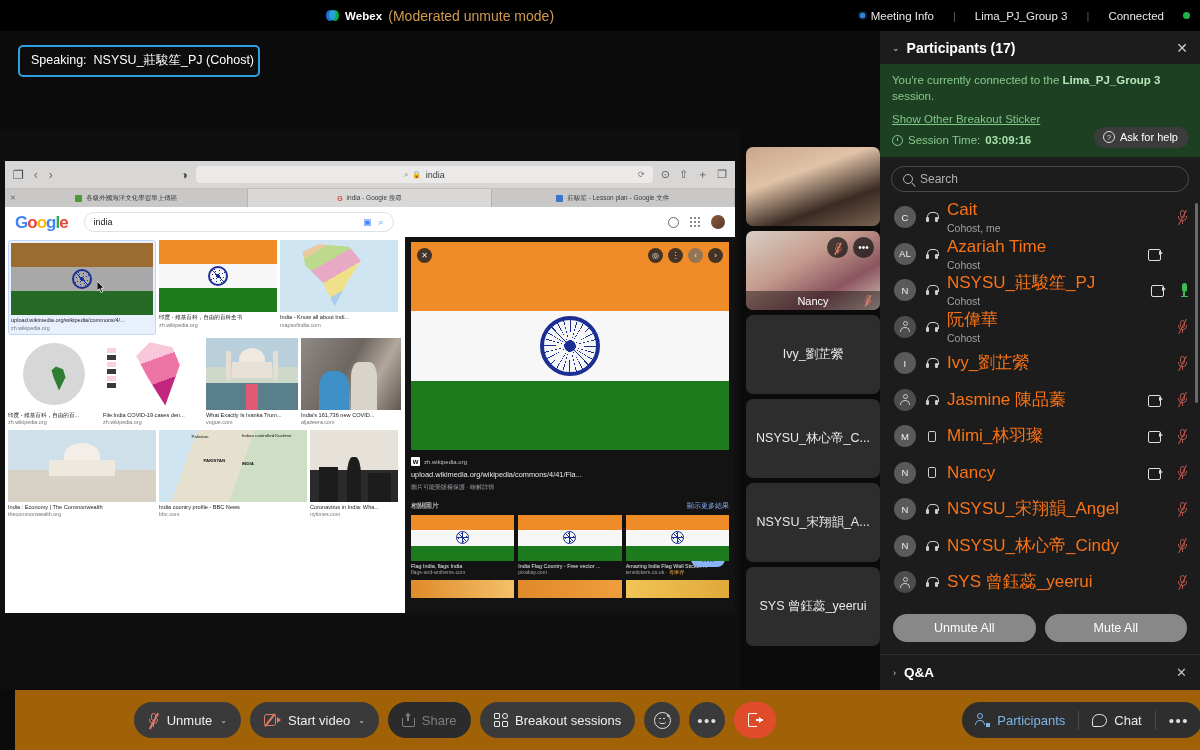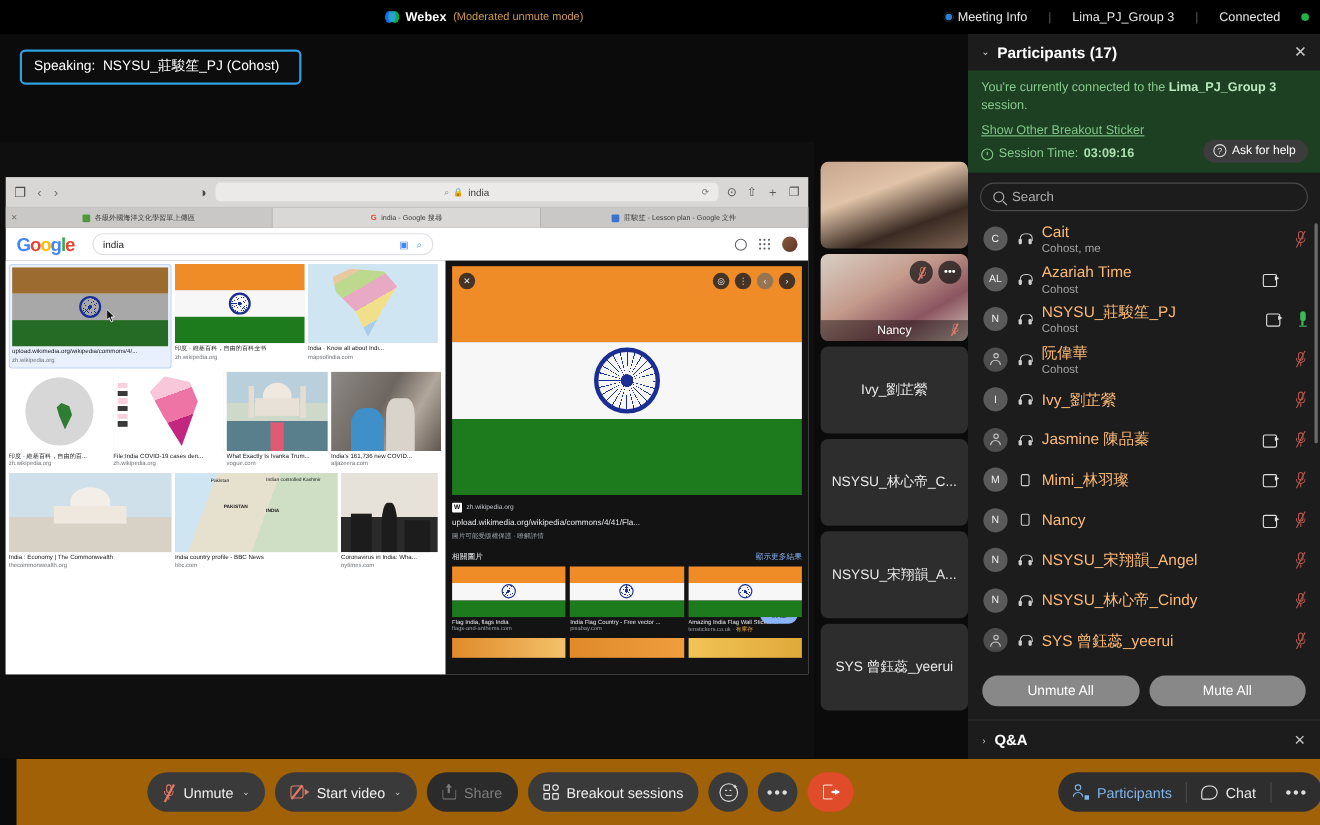--- a/index.html
+++ b/index.html
@@ -22,21 +22,21 @@
     display: flex; align-items: center; justify-content: center; gap: 6px;
   }
   .webex-logo { width: 13px; height: 13px; position: relative; display:inline-block; }
   .webex-logo span {
     position: absolute; border-radius: 50%;
   }
   .webex-logo .b1 { width: 8px; height: 11px; left: 0; top: 1px; background: #1b6fd6; border-radius: 50%;}
   .webex-logo .b2 { width: 8px; height: 11px; right: 0; top: 1px; background: #0cb14b; border-radius: 50%; opacity: .95;}
   .webex-logo .b3 { width: 7px; height: 10px; left: 3px; top: 1px; background: #29a3d9; border-radius: 50%; opacity:.9;}
   .webex-name { color: #fff; font-size: 11.5px; font-weight: 700; letter-spacing: .1px;}
-  .webex-mode { color: #d19a4e; font-size: 10px; }
+  .webex-mode { color: #d19a4e; font-size: 14px; }
 
   .topbar-right {
     position: absolute; right: 10px; top: 0; height: 31px;
     display: flex; align-items: center; gap: 19px;
     color: #e8e8e8; font-size: 11.5px;
   }
   .topbar-right .sep { color: #5a5a5a; font-size: 11px; }
   .info-dot {
     width: 9px; height: 9px; border-radius: 50%;
     background: #2f7fd6; display: inline-block; margin-right: 4px;
@@ -46,21 +46,21 @@
   .conn-dot { width: 7px; height: 7px; border-radius: 50%; background: #22b24c; display:inline-block; }
 
   
   .stage {
     position: absolute; top: 31px; left: 0; width: 880px; height: 659px;
     background: #0b0b0b;
   }
   .speaking-badge {
     position: absolute; left: 18px; top: 14px; z-index: 20;
     background: #0d0d0d; border: 2px solid #2f9fe0; border-radius: 5px;
-    padding: 5px 18px 6px 11px; color: #fff; font-size: 12.5px; white-space: nowrap;
+    padding: 5px 4px 6px 11px; color: #fff; font-size: 12.5px; white-space: nowrap;
   }
   .speaking-badge b { font-weight: 400; }
 
   
   .share-area {
     position: absolute; left: 0; top: 98px; width: 740px; height: 560px;
     background: #0f0f0f;
   }
   .browser {
     position: absolute; left: 5px; top: 32px; width: 730px; height: 452px;
@@ -265,21 +265,21 @@
   .av-person .b { position:absolute; left:1px; top:6.5px; width:10px; height:5px;
      border:1.2px solid #c9c9c9; border-bottom:none; border-radius:5px 5px 0 0;}
   .dev-ico { width: 13px; flex: none; display:flex; align-items:center; justify-content:center; }
   .hset { width: 12px; height: 10px; position: relative; }
   .hset:before { content:""; position:absolute; left:1px; top:0; width:10px; height:6px;
      border:1.3px solid #cfcfcf; border-bottom:none; border-radius:5px 5px 0 0;}
   .hset:after { content:""; position:absolute; left:0px; top:5px; width:3px; height:5px;
      background:#cfcfcf; border-radius:1.2px; box-shadow: 9px 0 0 0 #cfcfcf;}
   .phone { width: 8px; height: 11px; border: 1.3px solid #cfcfcf; border-radius: 1.8px; }
   .pname { flex: 1; min-width: 0; }
-  .pname .n { color: #fdba74; font-size: 14px; white-space: nowrap; overflow: hidden;
+  .pname .n { color: #f97316; font-size: 17px; white-space: nowrap; overflow: hidden;
      text-overflow: ellipsis; line-height: 1.2;}
   .pname .sub { color: #a0a0a0; font-size: 10.5px; margin-top: 1.5px; }
   .pico { display: flex; align-items: center; gap: 14px; flex: none; }
   .cam {
     width: 15px; height: 10px; position: relative;
   }
   .cam:before { content:""; position:absolute; left:0; top:0; width:11px; height:10px;
     border:1.4px solid #e0e0e0; border-radius:2px;}
   .cam:after { content:""; position:absolute; right:0; top:2.2px; width:0; height:0;
     border-top:2.8px solid transparent; border-bottom:2.8px solid transparent;

